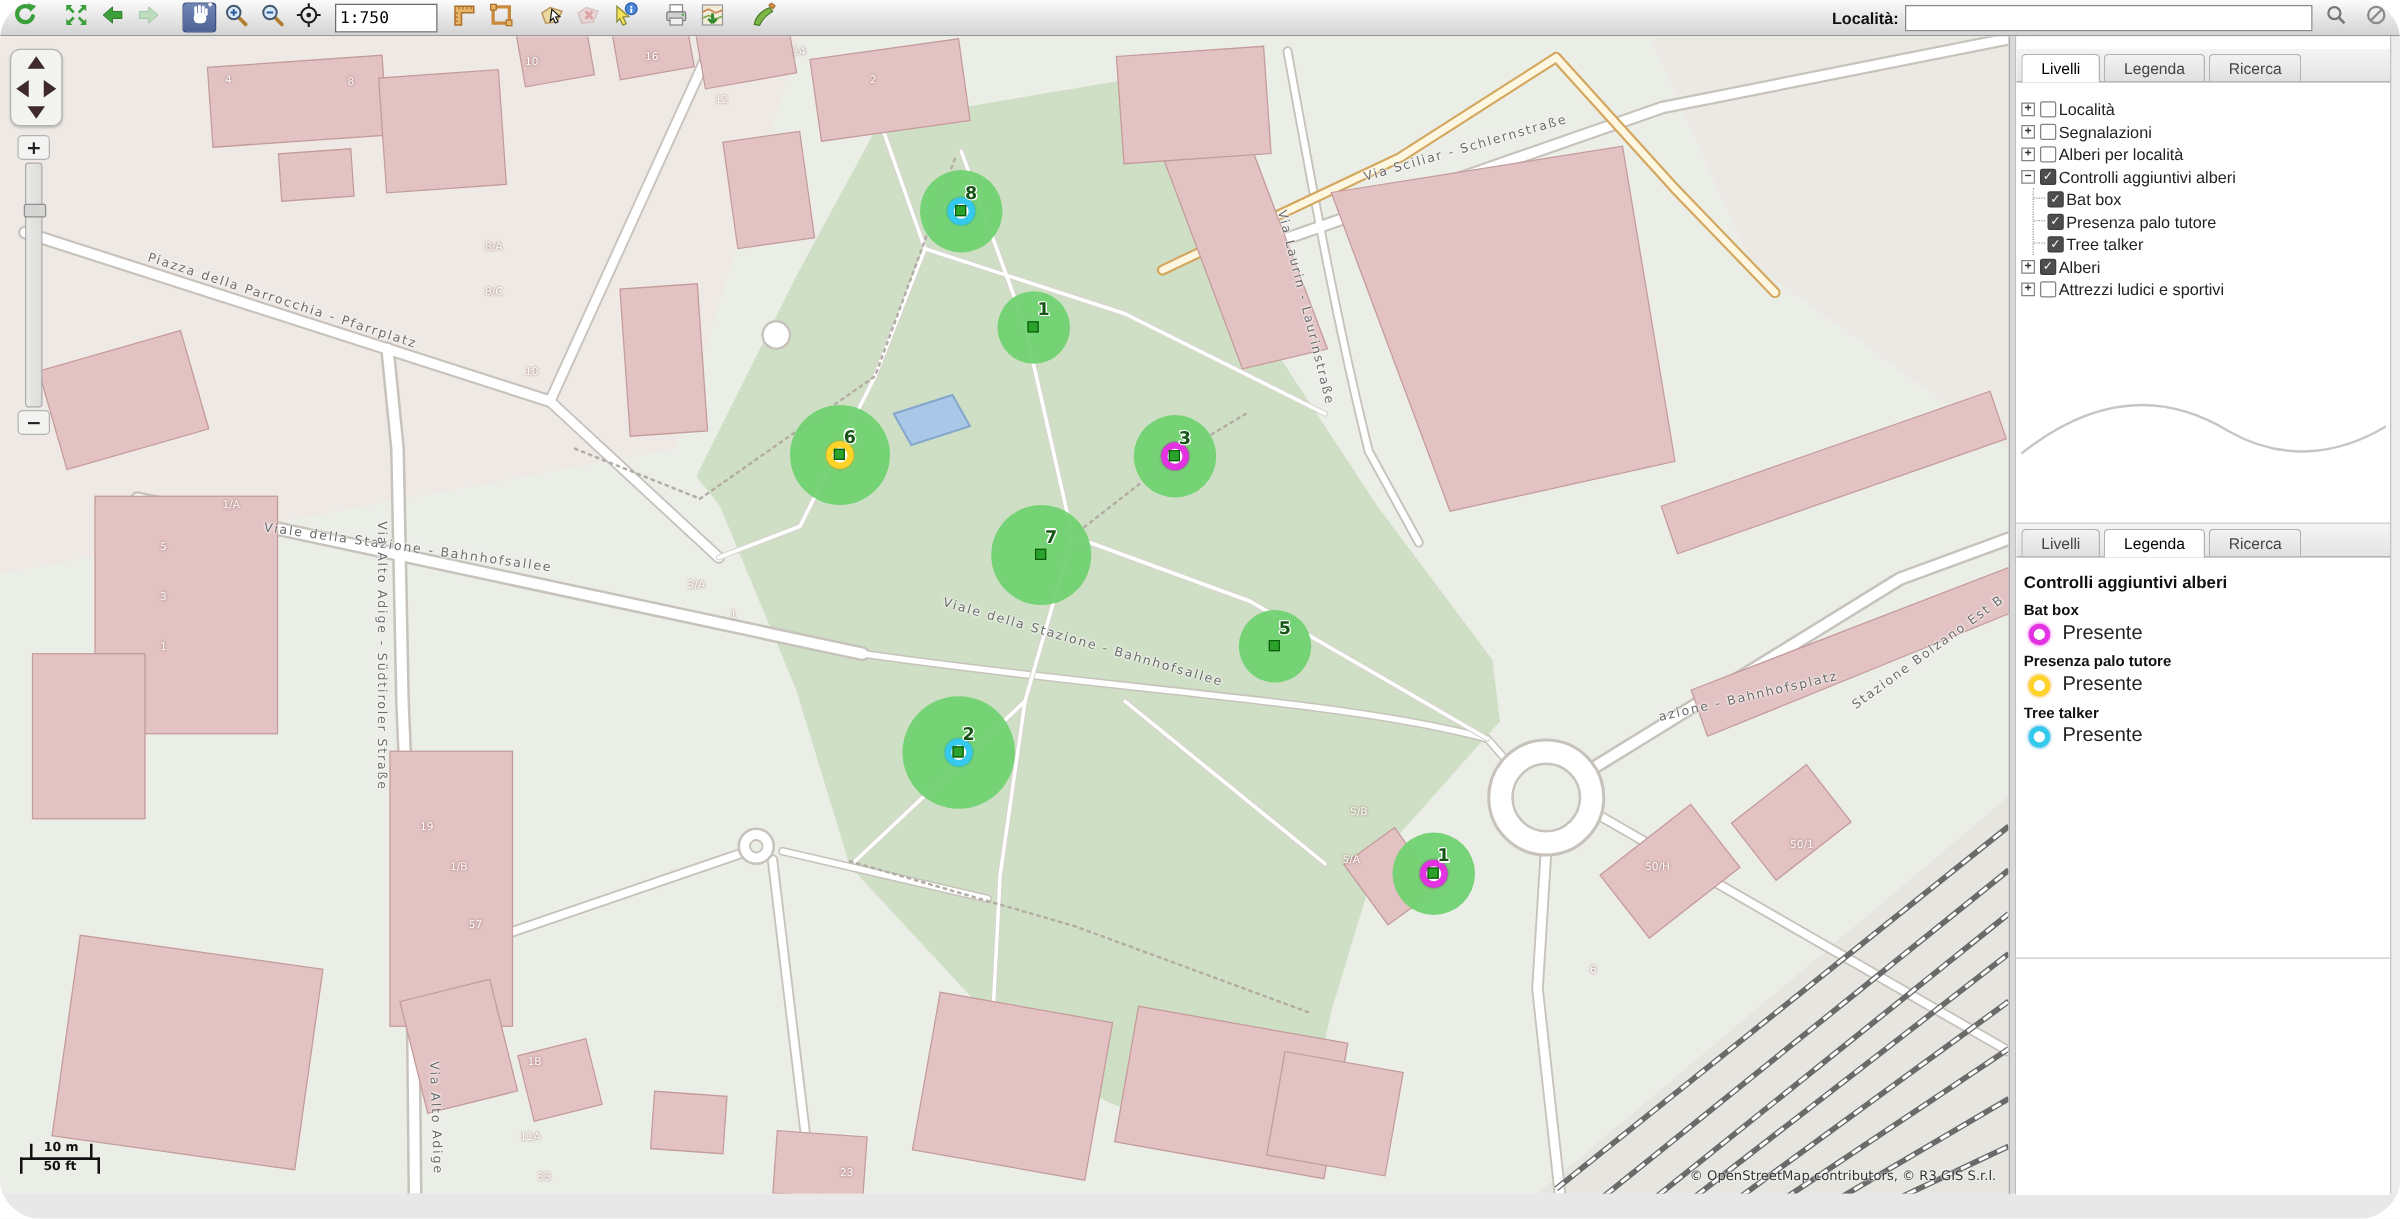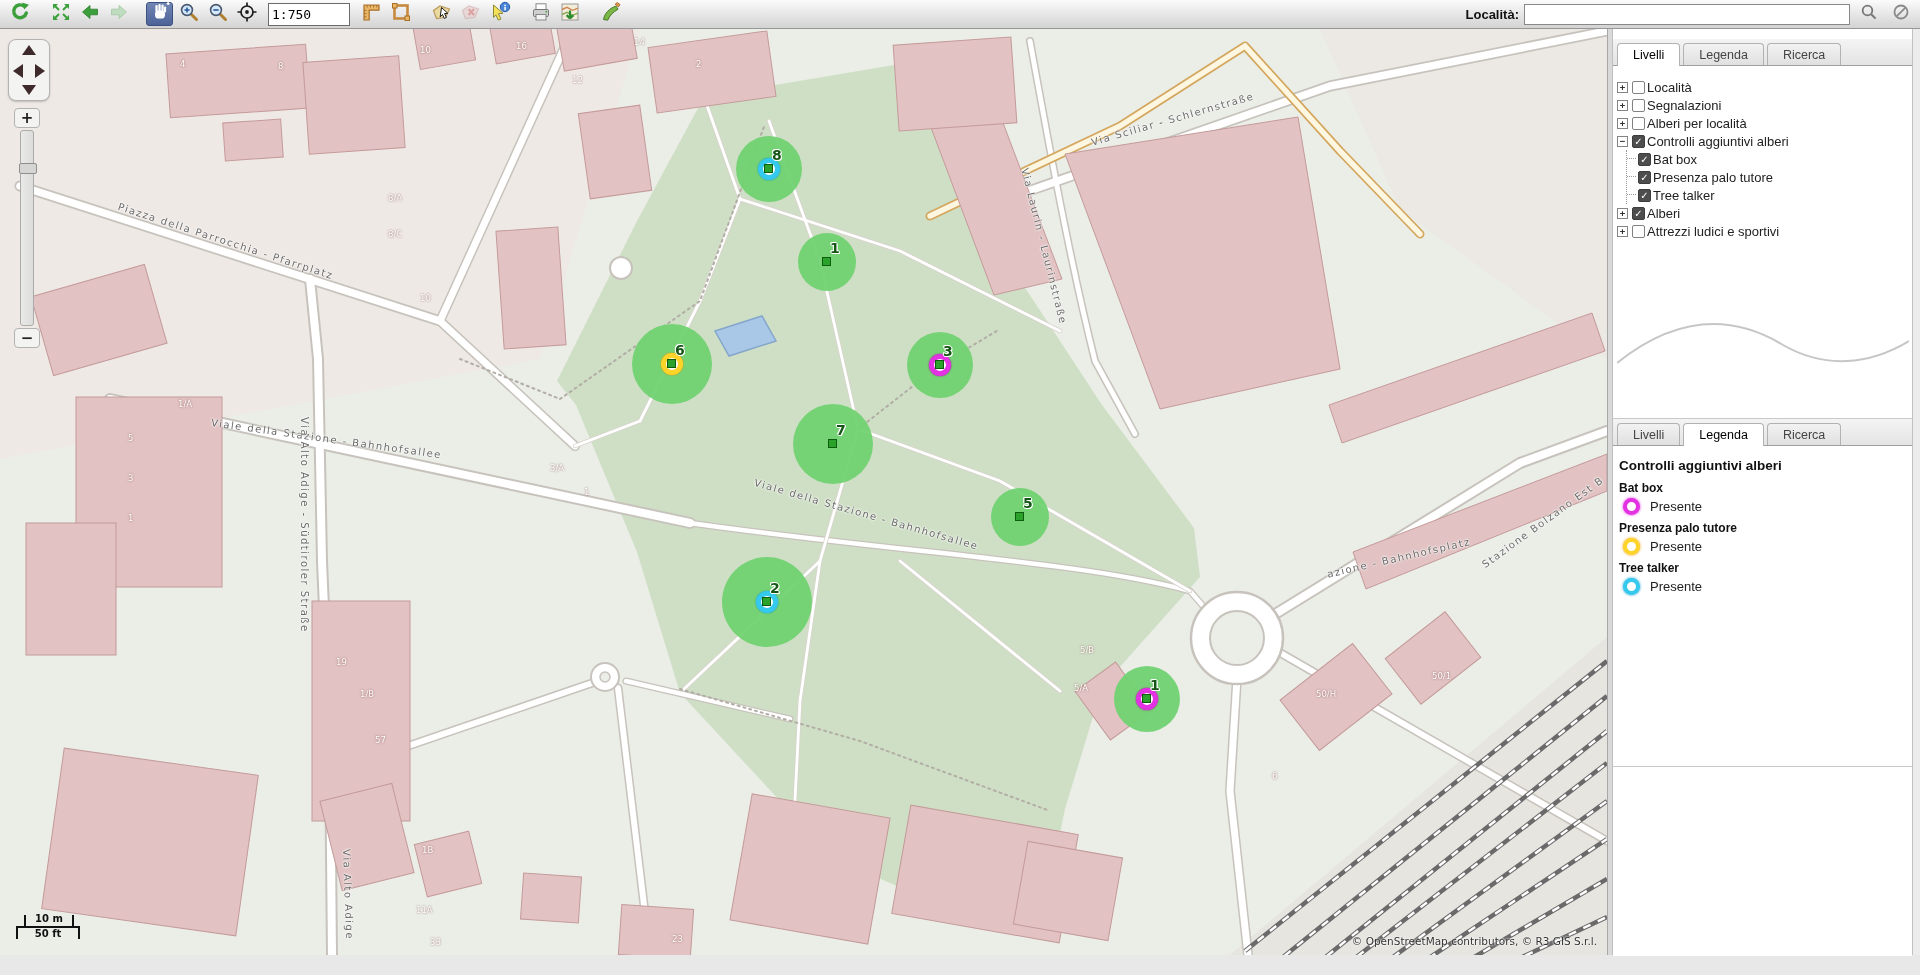--- a/index.html
+++ b/index.html
@@ -1,17 +1,17 @@
 <!DOCTYPE html>
 <html><head>
 <meta charset="utf-8">
 <style>
   html,body{margin:0;padding:0;}
   .app{position:relative;width:1920px;height:975px;overflow:hidden;background:#e8e8e8;
-       font-family:"Liberation Sans",sans-serif;-webkit-font-smoothing:antialiased;}
+       font-family:"Liberation Sans",sans-serif;border-radius:32px;-webkit-font-smoothing:antialiased;}
 
   
   .toolbar{position:absolute;left:0;top:0;width:1920px;height:29px;
     background:linear-gradient(#fbfbfb,#d3d3d3);border-bottom:1px solid #979797;
     display:flex;align-items:center;padding:0 6px;box-sizing:border-box;gap:2px;}
   .tbtn{width:27px;height:24px;border-radius:3px;display:flex;align-items:center;justify-content:center;
     border:1px solid transparent;box-sizing:border-box;flex:none;}
   .tbtn.pressed{background:linear-gradient(#7186b3,#4d6398);border:1px solid #3c5182;}
   .tgap{width:10px;flex:none;}
   .scale-input{width:74px;height:21px;border:1px solid #6b6b6b;font:13px "DejaVu Sans Mono",monospace;
@@ -89,21 +89,21 @@
   .wave{position:absolute;left:4px;top:262px;}
   .legend{padding:12px 0 0 6px;}
   .leg-title{font-weight:bold;font-size:13.5px;color:#111;margin-bottom:8px;}
   .leg-group{margin-bottom:6px;}
   .leg-name{font-weight:bold;font-size:12px;color:#111;margin-bottom:3px;}
   .leg-entry{display:flex;align-items:center;gap:10px;padding-left:4px;margin-bottom:4px;}
   .leg-sym{width:9px;height:9px;border-radius:50%;background:#fff;border:4px solid #000;flex:none;}
   .leg-sym.bat{border-color:#e232e2;box-shadow:0 0 3px #e232e2;}
   .leg-sym.palo{border-color:#ffd42a;box-shadow:0 0 3px #f0a000;}
   .leg-sym.talker{border-color:#35c9ee;box-shadow:0 0 3px #20a0d0;}
-  .leg-entry span{font-size:13px;color:#222;}
+  .leg-entry span{font-size:16px;color:#222;}
 
   
   .statusbar{position:absolute;left:0;bottom:0;width:1920px;height:20px;
       background:linear-gradient(#efefef,#cfcfcf);border-top:1px solid #9a9a9a;box-sizing:border-box;
       display:flex;align-items:center;font-size:12px;color:#222;}
   .status-scale{font-weight:bold;margin-left:8px;}
   .status-links{margin-left:auto;margin-right:8px;font-weight:bold;display:flex;gap:5px;}
   .status-links a{color:#222;text-decoration:underline;cursor:pointer;}
   .sep{text-decoration:none;}
 </style>

